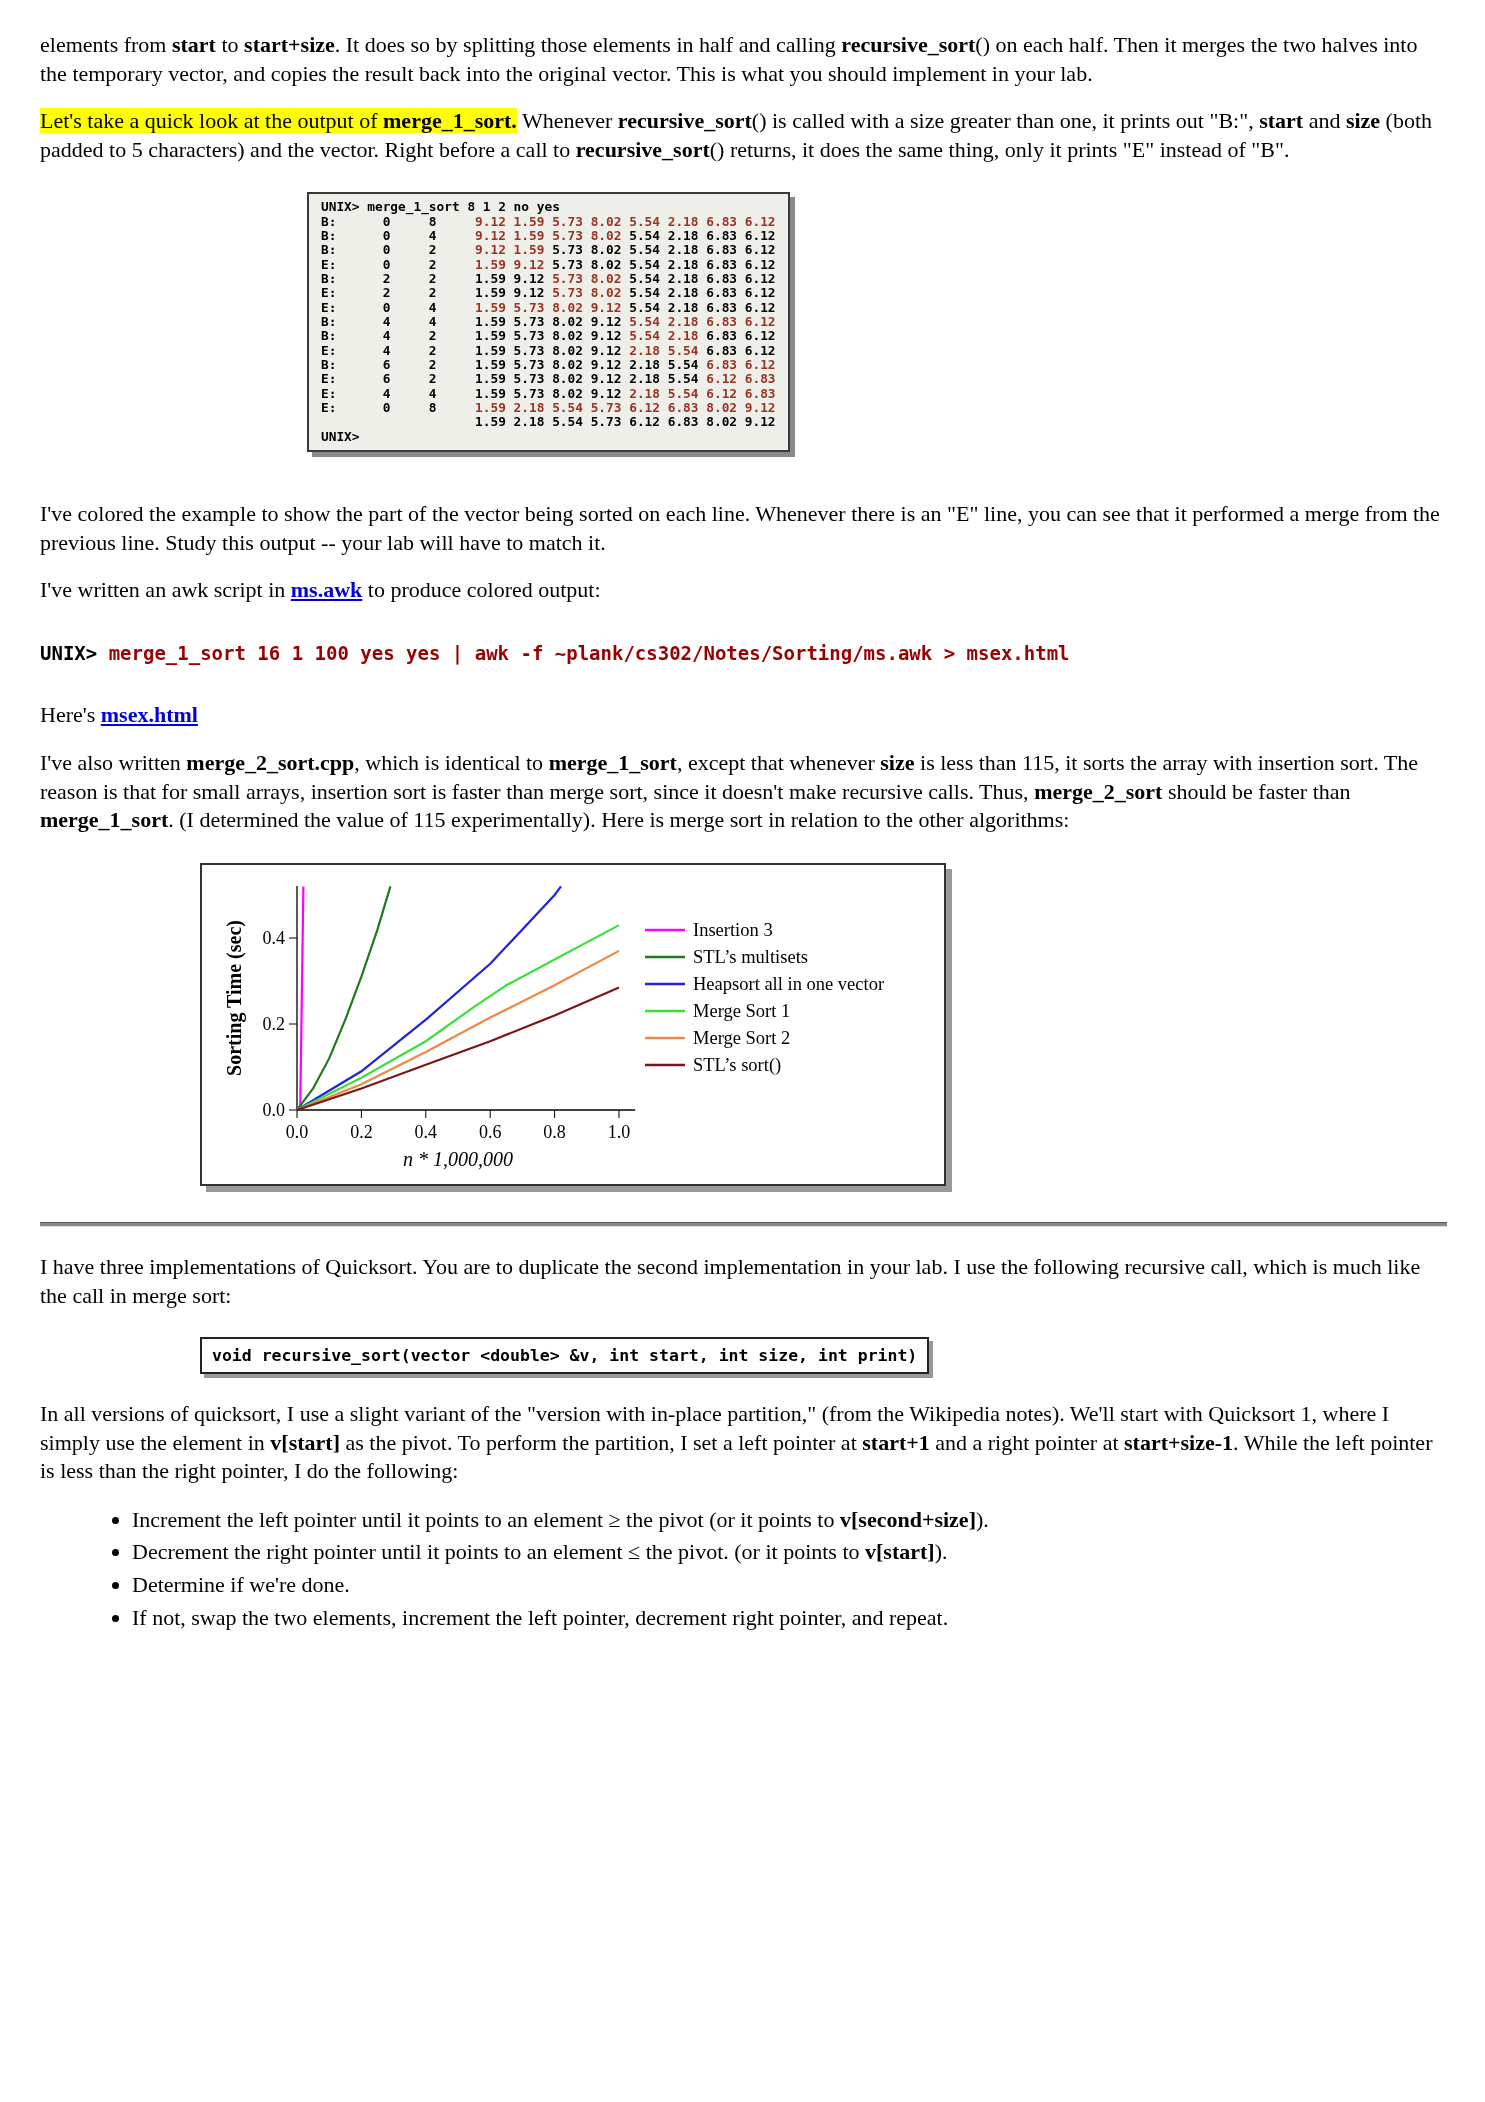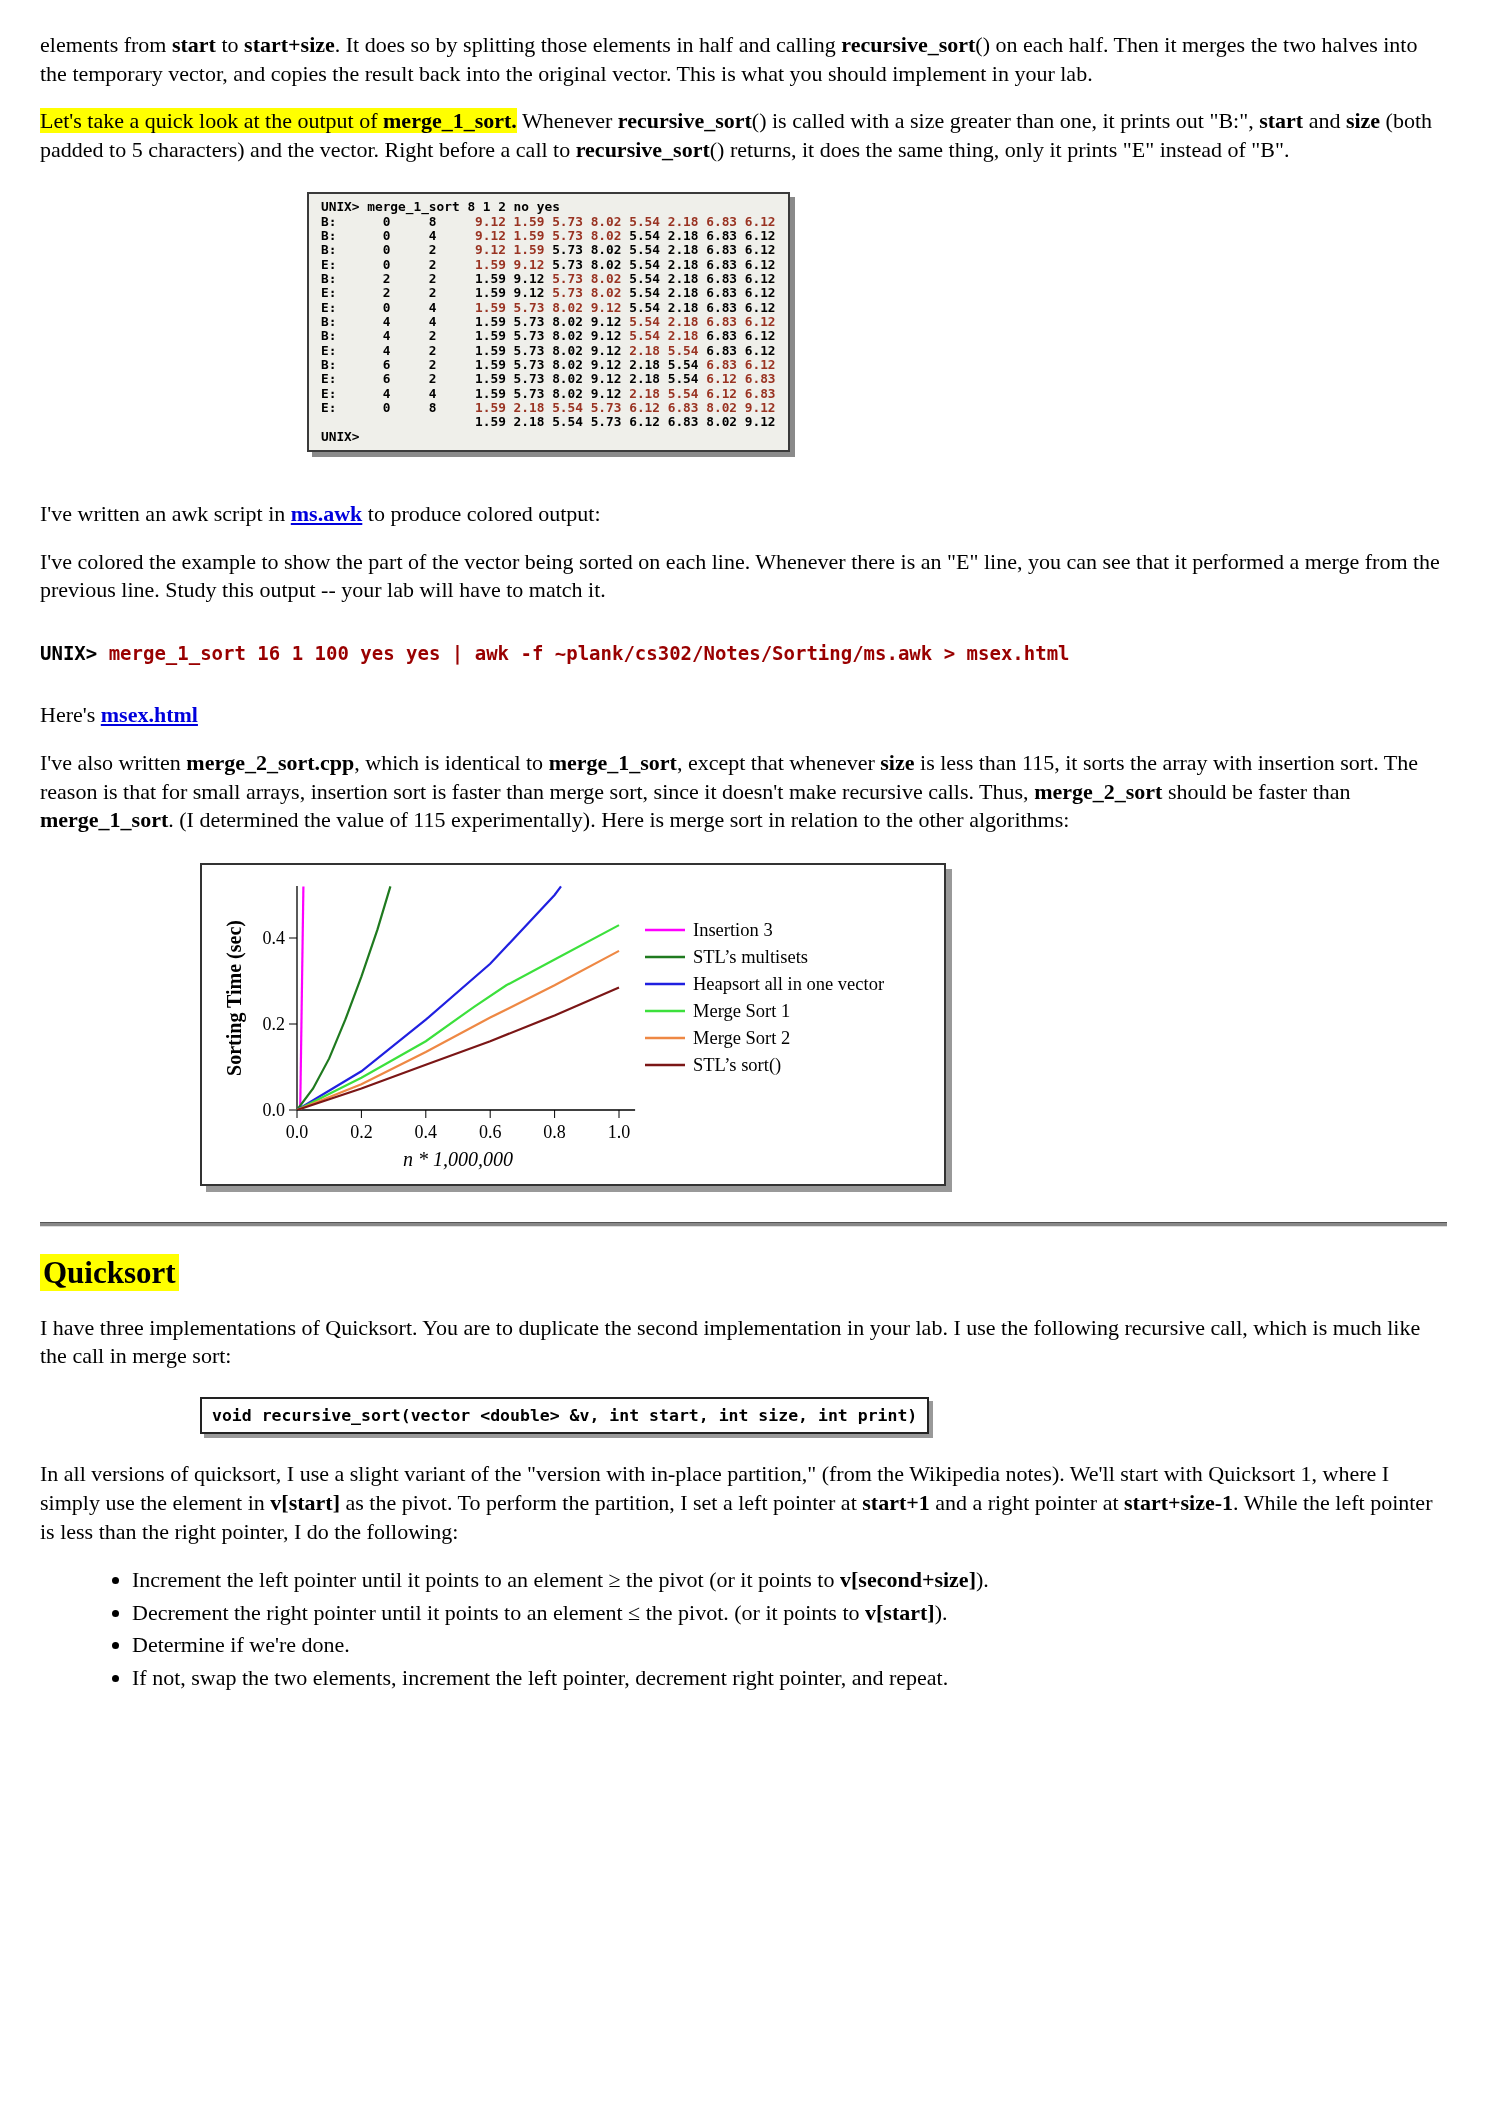--- a/index.html
+++ b/index.html
@@ -35,23 +35,23 @@
 <div class="page">
 
   <p><span class="s-p">elements from </span><span class="s-b">start</span><span class="s-p"> to </span><span class="s-b">start+size</span><span class="s-p">. It does so by splitting those elements in half and calling </span><span class="s-b">recursive_sort</span><span class="s-p">() on each half. Then it merges the two halves into the temporary vector, and copies the result back into the original vector. This is what you should implement in your lab.</span></p>
 
   <p><span class="s-hl">Let's take a quick look at the output of </span><span class="s-hlb">merge_1_sort.</span><span class="s-p"> Whenever </span><span class="s-b">recursive_sort</span><span class="s-p">() is called with a size greater than one, it prints out "B:", </span><span class="s-b">start</span><span class="s-p"> and </span><span class="s-b">size</span><span class="s-p"> (both padded to 5 characters) and the vector. Right before a call to </span><span class="s-b">recursive_sort</span><span class="s-p">() returns, it does the same thing, only it prints "E" instead of "B".</span></p>
 
   <div class="term-box">
     <div class="term-pre"><div><span class="s-k">UNIX&gt; </span><span class="s-k">merge_1_sort 8 1 2 no yes</span></div><div><span class="s-k">B:      0     8     </span><span class="s-r">9.12 1.59 5.73 8.02 5.54 2.18 6.83 6.12</span></div><div><span class="s-k">B:      0     4     </span><span class="s-r">9.12 1.59 5.73 8.02</span><span class="s-k"> 5.54 2.18 6.83 6.12</span></div><div><span class="s-k">B:      0     2     </span><span class="s-r">9.12 1.59</span><span class="s-k"> 5.73 8.02 5.54 2.18 6.83 6.12</span></div><div><span class="s-k">E:      0     2     </span><span class="s-r">1.59 9.12</span><span class="s-k"> 5.73 8.02 5.54 2.18 6.83 6.12</span></div><div><span class="s-k">B:      2     2     1.59 9.12 </span><span class="s-r">5.73 8.02</span><span class="s-k"> 5.54 2.18 6.83 6.12</span></div><div><span class="s-k">E:      2     2     1.59 9.12 </span><span class="s-r">5.73 8.02</span><span class="s-k"> 5.54 2.18 6.83 6.12</span></div><div><span class="s-k">E:      0     4     </span><span class="s-r">1.59 5.73 8.02 9.12</span><span class="s-k"> 5.54 2.18 6.83 6.12</span></div><div><span class="s-k">B:      4     4     1.59 5.73 8.02 9.12 </span><span class="s-r">5.54 2.18 6.83 6.12</span></div><div><span class="s-k">B:      4     2     1.59 5.73 8.02 9.12 </span><span class="s-r">5.54 2.18</span><span class="s-k"> 6.83 6.12</span></div><div><span class="s-k">E:      4     2     1.59 5.73 8.02 9.12 </span><span class="s-r">2.18 5.54</span><span class="s-k"> 6.83 6.12</span></div><div><span class="s-k">B:      6     2     1.59 5.73 8.02 9.12 2.18 5.54 </span><span class="s-r">6.83 6.12</span></div><div><span class="s-k">E:      6     2     1.59 5.73 8.02 9.12 2.18 5.54 </span><span class="s-r">6.12 6.83</span></div><div><span class="s-k">E:      4     4     1.59 5.73 8.02 9.12 </span><span class="s-r">2.18 5.54 6.12 6.83</span></div><div><span class="s-k">E:      0     8     </span><span class="s-r">1.59 2.18 5.54 5.73 6.12 6.83 8.02 9.12</span></div><div><span class="s-k">                    1.59 2.18 5.54 5.73 6.12 6.83 8.02 9.12</span></div><div><span class="s-k">UNIX&gt;</span></div></div>
   </div>
 
+  <p><span class="s-p">I've colored the example to show the part of the vector being sorted on each line. Whenever there is an "E" line, you can see that it performed a merge from the previous line. Study this output -- your lab will have to match it.</span></p>
+
   <p><span class="s-p">I've written an awk script in </span><a class="s-a" href="#">ms.awk</a><span class="s-p"> to produce colored output:</span></p>
-
-  <p><span class="s-p">I've colored the example to show the part of the vector being sorted on each line. Whenever there is an "E" line, you can see that it performed a merge from the previous line. Study this output -- your lab will have to match it.</span></p>
 
   <p class="cmdline"><span class="s-mono">UNIX&gt; </span><span class="s-cmd">merge_1_sort 16 1 100 yes yes | awk -f ~plank/cs302/Notes/Sorting/ms.awk &gt; msex.html</span></p>
 
   <p><span class="s-p">Here's </span><a class="s-a" href="#">msex.html</a></p>
 
   <p><span class="s-p">I've also written </span><span class="s-b">merge_2_sort.cpp</span><span class="s-p">, which is identical to </span><span class="s-b">merge_1_sort</span><span class="s-p">, except that whenever </span><span class="s-b">size</span><span class="s-p"> is less than 115, it sorts the array with insertion sort. The reason is that for small arrays, insertion sort is faster than merge sort, since it doesn't make recursive calls. Thus, </span><span class="s-b">merge_2_sort</span><span class="s-p"> should be faster than </span><span class="s-b">merge_1_sort</span><span class="s-p">. (I determined the value of 115 experimentally). Here is merge sort in relation to the other algorithms:</span></p>
 
   <div class="chart-box">
     <div id="chart-root"><svg width="720" height="302">
           <defs>
@@ -97,21 +97,20 @@
           <text x="486" y="174" font-size="18.5" font-family="&quot;Liberation Serif&quot;, serif">Merge Sort 2</text>
           <line x1="438" y1="195" x2="478" y2="195" stroke="#7b1616" stroke-width="2.6"></line>
           <text x="486" y="201" font-size="18.5" font-family="&quot;Liberation Serif&quot;, serif">STL’s sort()</text>
           <text x="34" y="128" text-anchor="middle" font-size="20" font-weight="bold" font-family="&quot;Liberation Serif&quot;, serif" transform="rotate(-90 34 128)">Sorting Time (sec)</text>
           <text x="251" y="296" text-anchor="middle" font-size="20" font-style="italic" font-family="&quot;Liberation Serif&quot;, serif">n * 1,000,000</text>
         </svg></div>
   </div>
 
   <hr class="divider">
 
-  <h2><span class="hl-title">Quicksort</span></h2>
 
   <p><span class="s-p">I have three implementations of Quicksort. You are to duplicate the second implementation in your lab. I use the following recursive call, which is much like the call in merge sort:</span></p>
 
   <div class="code-box"><span>void recursive_sort(vector &lt;double&gt; &amp;v, int start, int size, int print)</span></div>
 
   <p><span class="s-p">In all versions of quicksort, I use a slight variant of the "version with in-place partition," (from the Wikipedia notes). We'll start with Quicksort 1, where I simply use the element in </span><span class="s-b">v[start]</span><span class="s-p"> as the pivot. To perform the partition, I set a left pointer at </span><span class="s-b">start+1</span><span class="s-p"> and a right pointer at </span><span class="s-b">start+size-1</span><span class="s-p">. While the left pointer is less than the right pointer, I do the following:</span></p>
 
   <ul class="steps">
       <li><span class="s-p">Increment the left pointer until it points to an element ≥ the pivot (or it points to </span><span class="s-b">v[second+size]</span><span class="s-p">).</span></li>
       <li><span class="s-p">Decrement the right pointer until it points to an element ≤ the pivot. (or it points to </span><span class="s-b">v[start]</span><span class="s-p">).</span></li>

